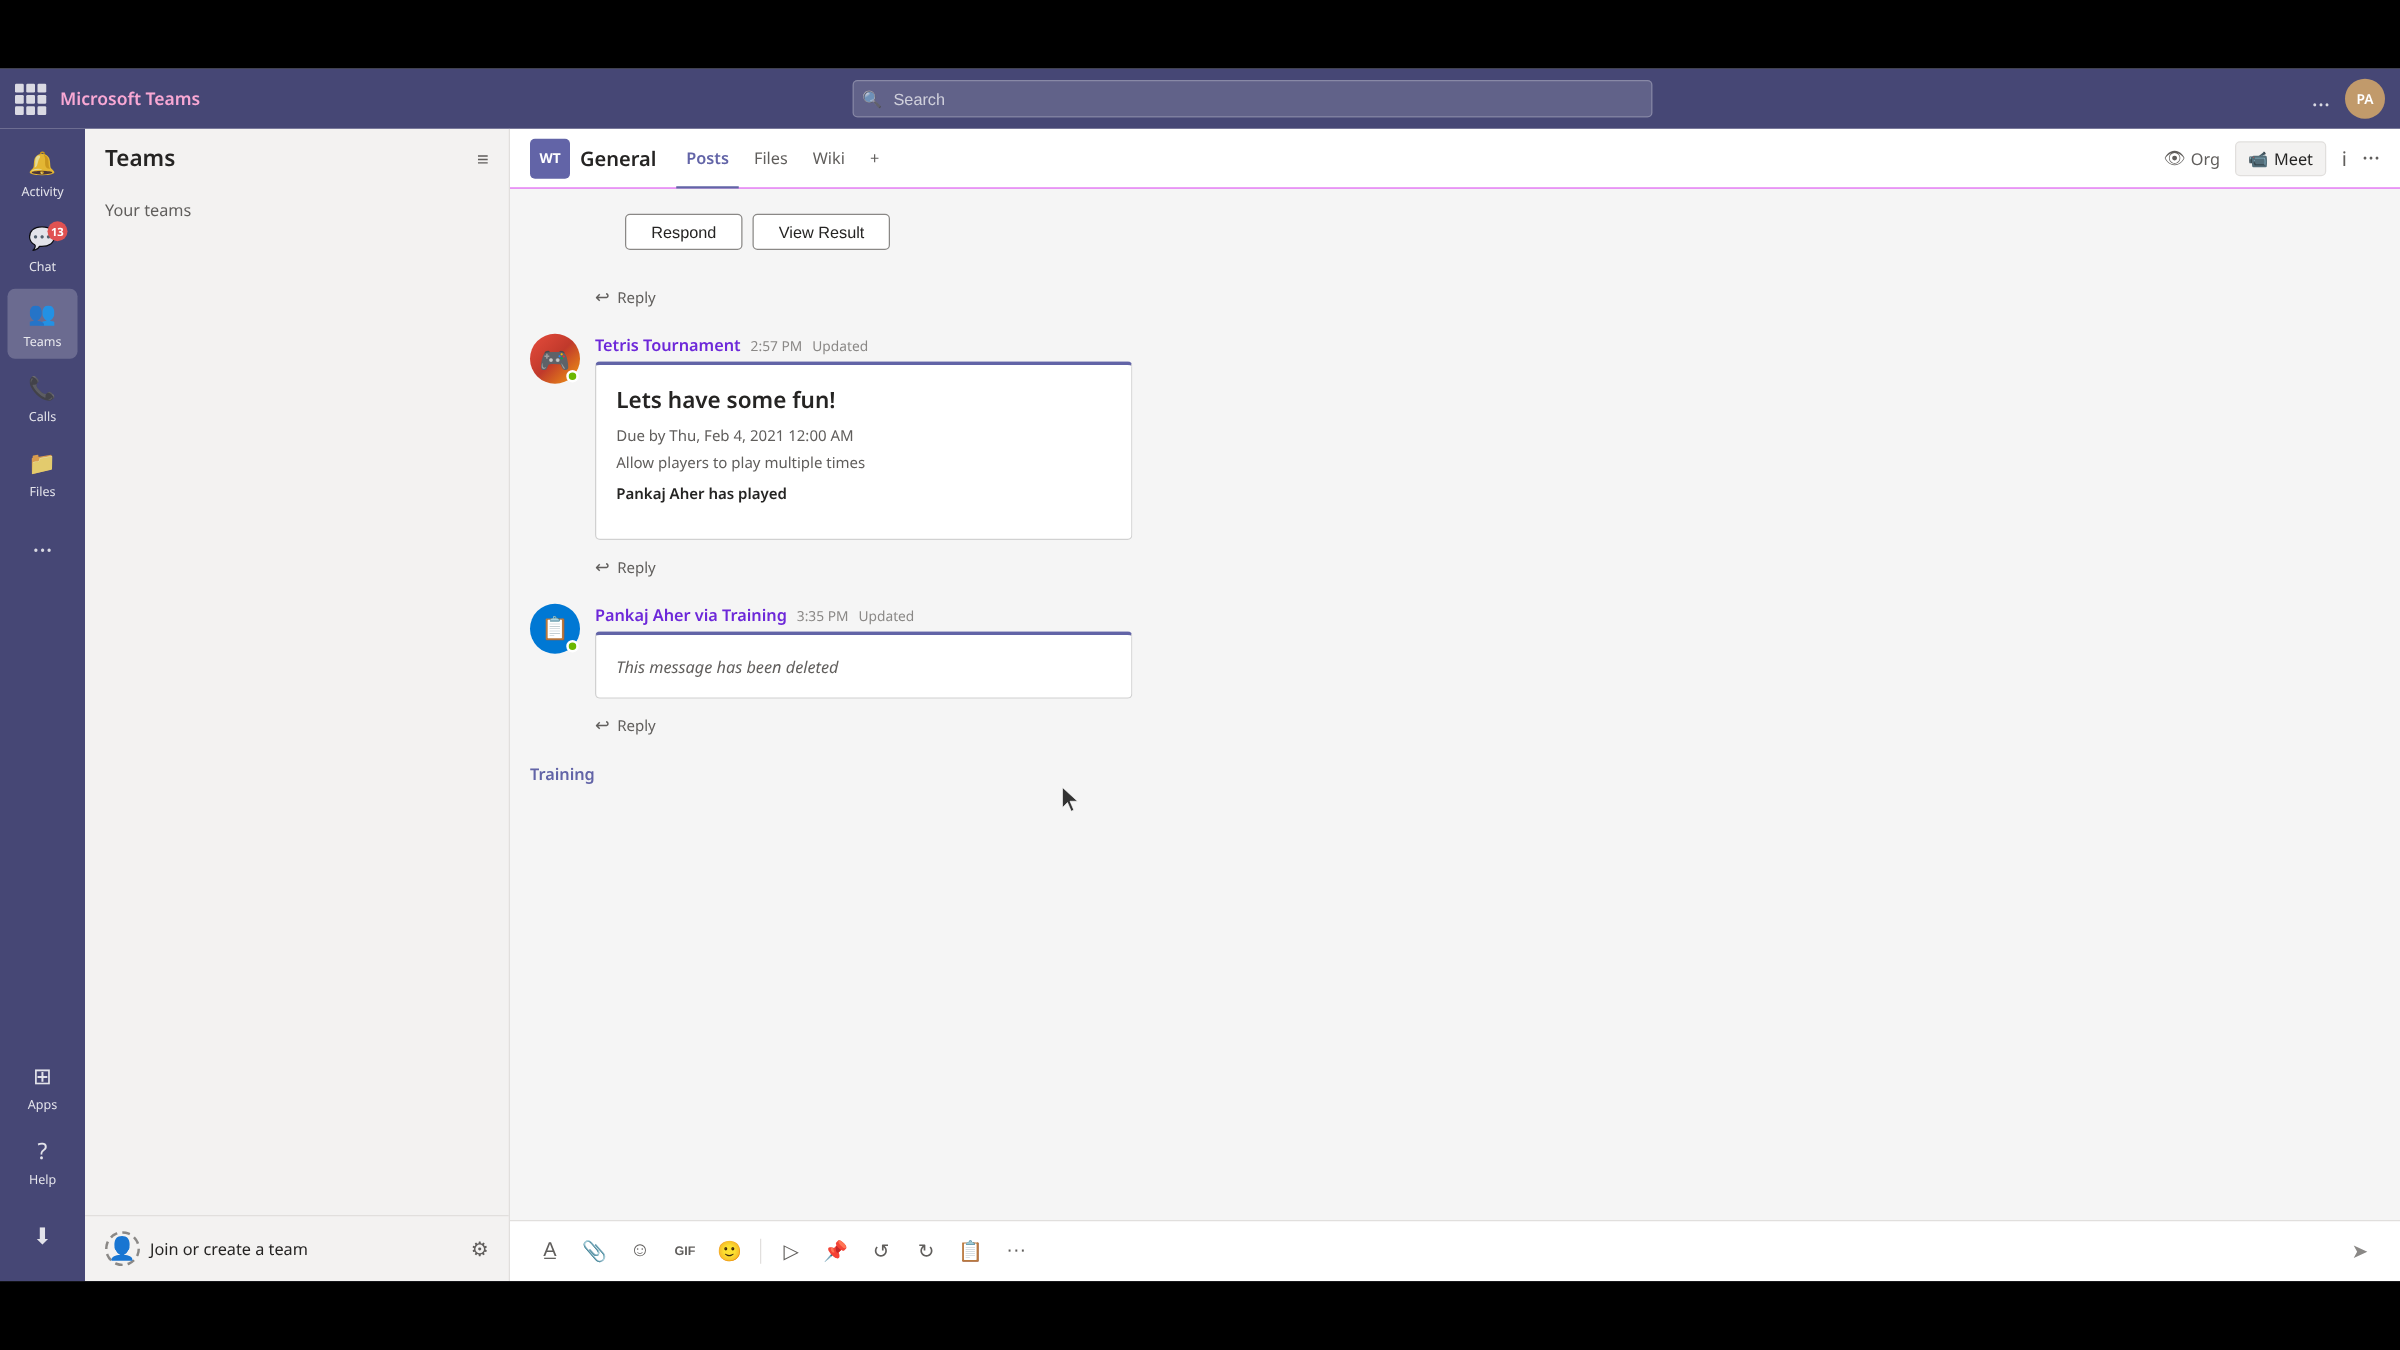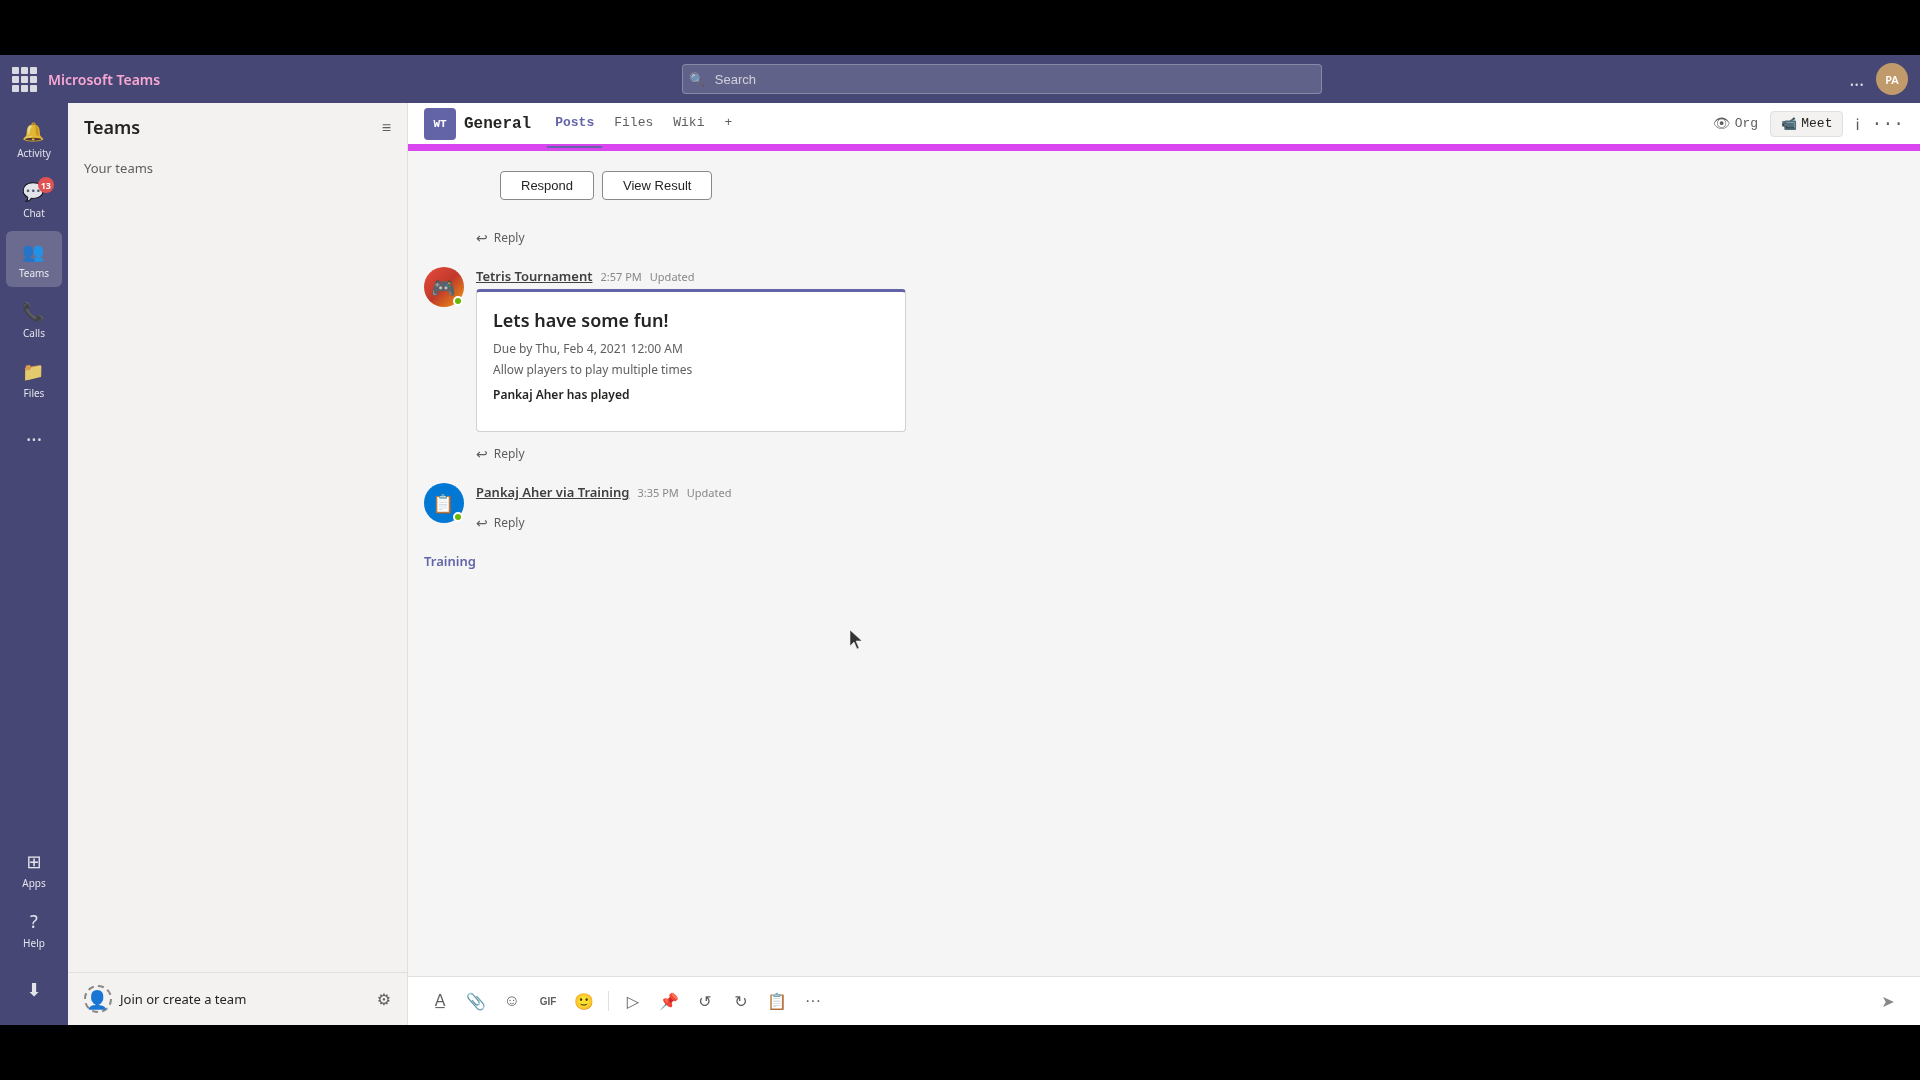--- a/index.html
+++ b/index.html
@@ -222,26 +222,25 @@
     .channel-area {
       flex: 1;
       display: flex;
       flex-direction: column;
       background: #fff;
     }
 
     
     .channel-header {
       height: 48px;
-      border-bottom: 7px solid #d946ef;
+      border-bottom: 1px solid #d946ef;
       display: flex;
       align-items: center;
       padding: 0 16px;
       gap: 8px;
-      font-family: Liberation Mono, monospace;
     }
 
     .channel-wt-badge {
       width: 32px;
       height: 32px;
       border-radius: 4px;
       background: #6264a7;
       display: flex;
       align-items: center;
       justify-content: center;
@@ -366,22 +365,21 @@
     .message-header {
       display: flex;
       align-items: baseline;
       gap: 8px;
       margin-bottom: 4px;
     }
 
     .sender-name {
       font-size: 13px;
       font-weight: 600;
-      color: #404040;
-      text-decoration: underline;
+      color: #6d28d9;
     }
 
     .message-time {
       font-size: 11px;
       color: #8a8886;
     }
 
     .message-updated {
       font-size: 11px;
       color: #8a8886;
@@ -717,20 +715,23 @@
           <div class="avatar avatar-pankaj" style="background:#0078d4;">
             📋
             <span class="online-dot"></span>
           </div>
           <div class="message-content">
             <div class="message-header">
               <span class="sender-name">Pankaj Aher via Training</span>
               <span class="message-time">3:35 PM</span>
               <span class="message-updated">Updated</span>
             </div>
+            <div class="deleted-message">
+              <span>This message has been deleted</span>
+            </div>
             <div class="reply-row">
               <span class="reply-arrow">↩</span>
               <span>Reply</span>
             </div>
           </div>
         </div>
 
         <div class="training-section">
           <div class="training-label">Training</div>
         </div>

